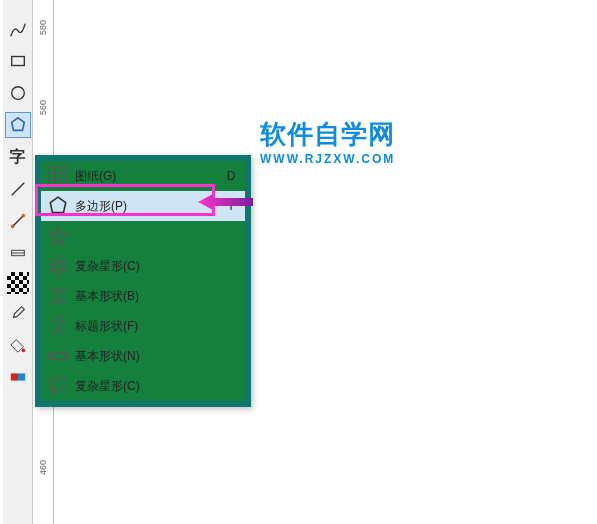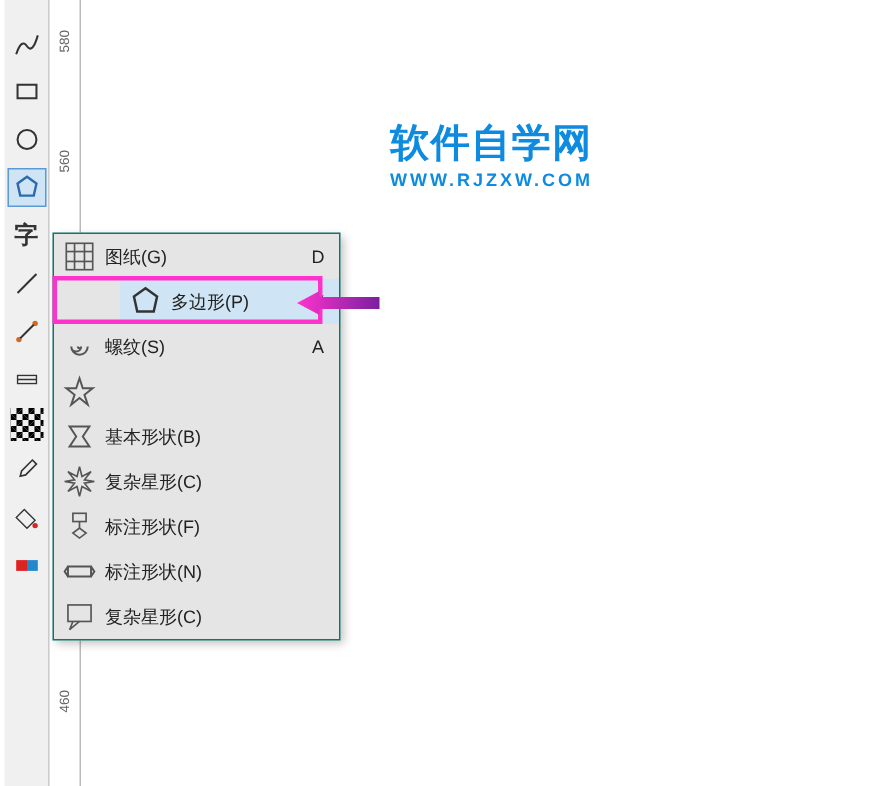--- a/index.html
+++ b/index.html
@@ -46,35 +46,34 @@
         linear-gradient(45deg, transparent 75%, #000 75%),
         linear-gradient(-45deg, transparent 75%, #000 75%);
       background-size: 8px 8px;
       background-position: 0 0, 0 4px, 4px -4px, -4px 0px;
       width: 22px; height: 22px;
     }
     .flyout {
       position: absolute;
       left: 35px;
       top: 155px;
-      width: 192px;
-      background: #e5e5e5;
-      border: 1px solid #0f766e;
+      width: 216px;
+      background: #15803d;
+      border: 6px solid #0f766e;
       box-shadow: 2px 2px 6px rgba(0,0,0,0.25);
     }
     .menu-item {
       display: flex;
       align-items: center;
       height: 30px;
       padding: 0 6px;
       cursor: pointer;
     }
     .menu-item.hover {
       background: #cfe5f5;
-      margin-left: 44px;
     }
     .menu-item .micon {
       width: 22px;
       height: 22px;
       display: flex;
       align-items: center;
       justify-content: center;
       margin-right: 6px;
       flex-shrink: 0;
     }
@@ -116,20 +115,21 @@
       position: absolute;
       left: 260px;
       top: 78px;
       text-align: center;
     }
     .watermark .wm1 {
       font-size: 26px;
       font-weight: bold;
       color: #0d8be0;
       letter-spacing: 1px;
+      margin-top: 39px;
     }
     .watermark .wm2 {
       font-size: 12px;
       font-weight: bold;
       color: #0d8be0;
       letter-spacing: 2px;
     }
     .canvas-area {
       position: absolute;
       left: 54px;
@@ -229,70 +229,61 @@
       <svg viewBox="0 0 20 20">
           <polygon points="10,2 17,7 15,16 5,16 3,7" stroke="#333" fill="none" stroke-width="1.5"></polygon>
         </svg>
     </span>
     <span class="mlabel">多边形(P)</span>
     <span class="mkey">Y</span>
   </div>
   <div class="menu-item">
     <span class="micon">
       <svg viewBox="0 0 20 20">
-          <path d="M10 10 m-1 0 a1 1 0 1 0 2 0 a3 3 0 1 1 -6 0 a5 5 0 1 0 10 0" stroke="#555" fill="none" stroke-width="1.2"></path>
-        </svg>
-    </span>
-    <span class="mlabel">螺纹(S)</span>
-    <span class="mkey">A</span>
-  </div>
-  <div class="menu-item">
-    <span class="micon">
-      <svg viewBox="0 0 20 20">
           <polygon points="10,2 12,8 18,8 13,12 15,18 10,14 5,18 7,12 2,8 8,8" stroke="#555" fill="none" stroke-width="1.2"></polygon>
         </svg>
     </span>
     <span class="mkey"></span>
   </div>
   <div class="menu-item">
     <span class="micon">
       <svg viewBox="0 0 20 20">
+          <polygon points="10,1 11.5,7 17,4 13,9 19,10 13,11 17,16 11.5,13 10,19 8.5,13 3,16 7,11 1,10 7,9 3,4 8.5,7" stroke="#555" fill="none" stroke-width="1"></polygon>
+        </svg>
+    </span>
+    <span class="mlabel">复杂星形(C)</span>
+    <span class="mkey"></span>
+  </div>
+  <div class="menu-item">
+    <span class="micon">
+      <svg viewBox="0 0 20 20">
           <path d="M4 4 h12 l-4 6 l4 6 h-12 l4 -6 z" stroke="#555" fill="none" stroke-width="1.2"></path>
         </svg>
     </span>
     <span class="mlabel">基本形状(B)</span>
-    <span class="mkey"></span>
-  </div>
-  <div class="menu-item">
-    <span class="micon">
-      <svg viewBox="0 0 20 20">
-          <polygon points="10,1 11.5,7 17,4 13,9 19,10 13,11 17,16 11.5,13 10,19 8.5,13 3,16 7,11 1,10 7,9 3,4 8.5,7" stroke="#555" fill="none" stroke-width="1"></polygon>
-        </svg>
-    </span>
-    <span class="mlabel">复杂星形(C)</span>
     <span class="mkey"></span>
   </div>
   <div class="menu-item">
     <span class="micon">
       <svg viewBox="0 0 20 20">
           <rect x="6" y="2" width="8" height="5" stroke="#555" fill="none"></rect>
           <line x1="10" y1="7" x2="10" y2="11" stroke="#555"></line>
           <polygon points="10,11 14,14 10,17 6,14" stroke="#555" fill="none"></polygon>
         </svg>
     </span>
-    <span class="mlabel">标注形状(F)</span>
+    <span class="mlabel">标题形状(F)</span>
     <span class="mkey"></span>
   </div>
   <div class="menu-item">
     <span class="micon">
       <svg viewBox="0 0 20 20">
           <path d="M3 7 h14 v6 h-14 z M3 7 l-2 3 l2 3 M17 7 l2 3 l-2 3" stroke="#555" fill="none" stroke-width="1.2"></path>
         </svg>
     </span>
-    <span class="mlabel">标注形状(N)</span>
+    <span class="mlabel">基本形状(N)</span>
     <span class="mkey"></span>
   </div>
   <div class="menu-item">
     <span class="micon">
       <svg viewBox="0 0 20 20">
           <rect x="3" y="3" width="14" height="10" stroke="#555" fill="none"></rect>
           <path d="M6 13 l-2 5 l6 -5" stroke="#555" fill="none"></path>
         </svg>
     </span>
     <span class="mlabel">复杂星形(C)</span>

